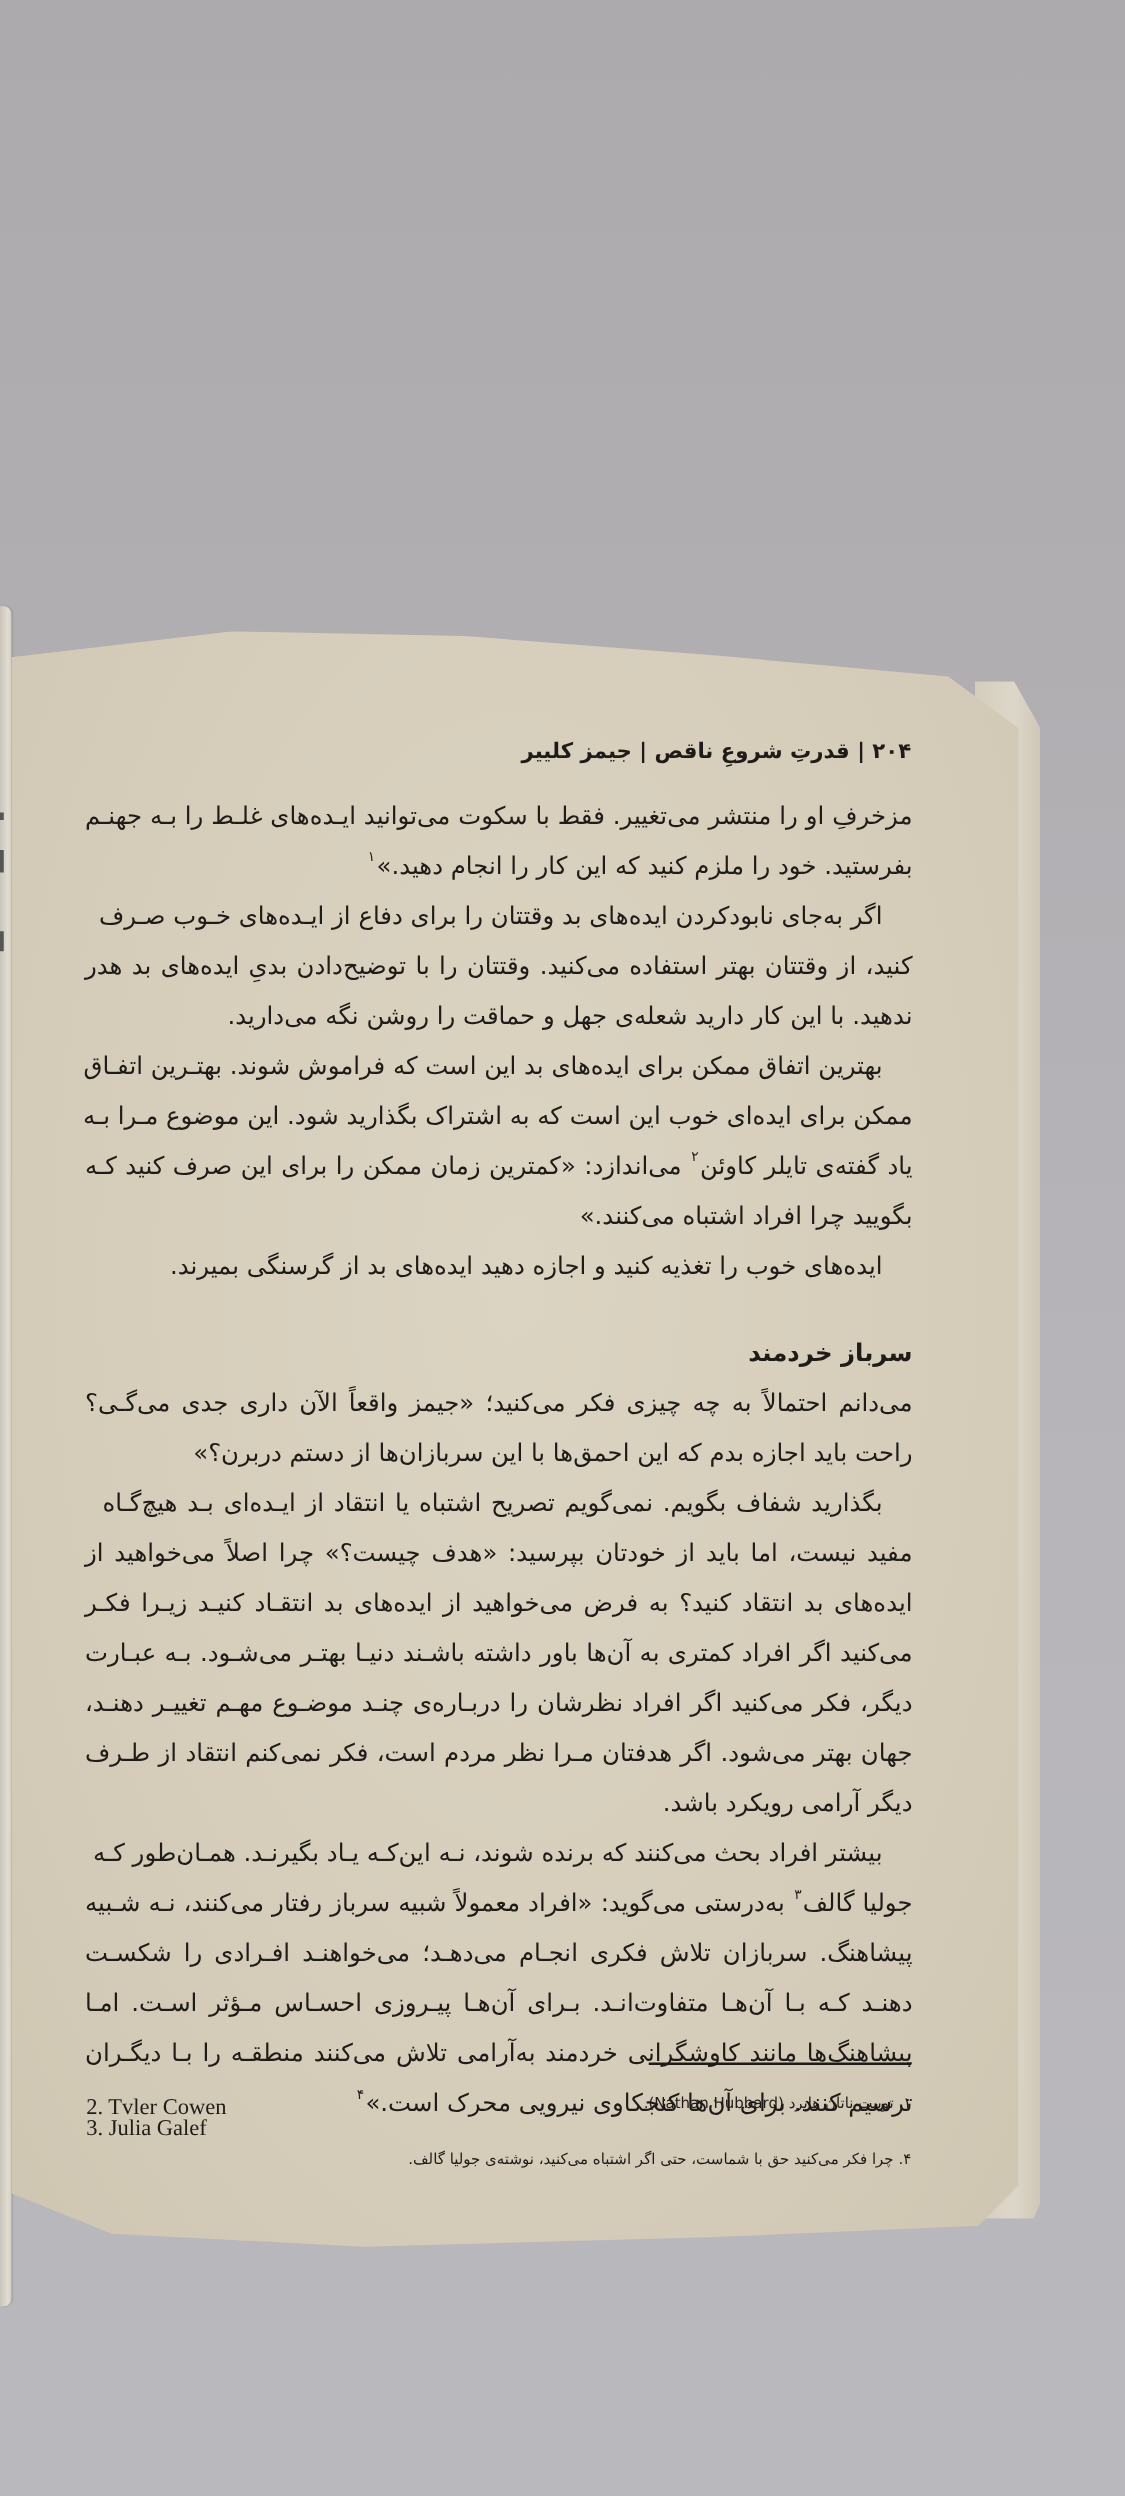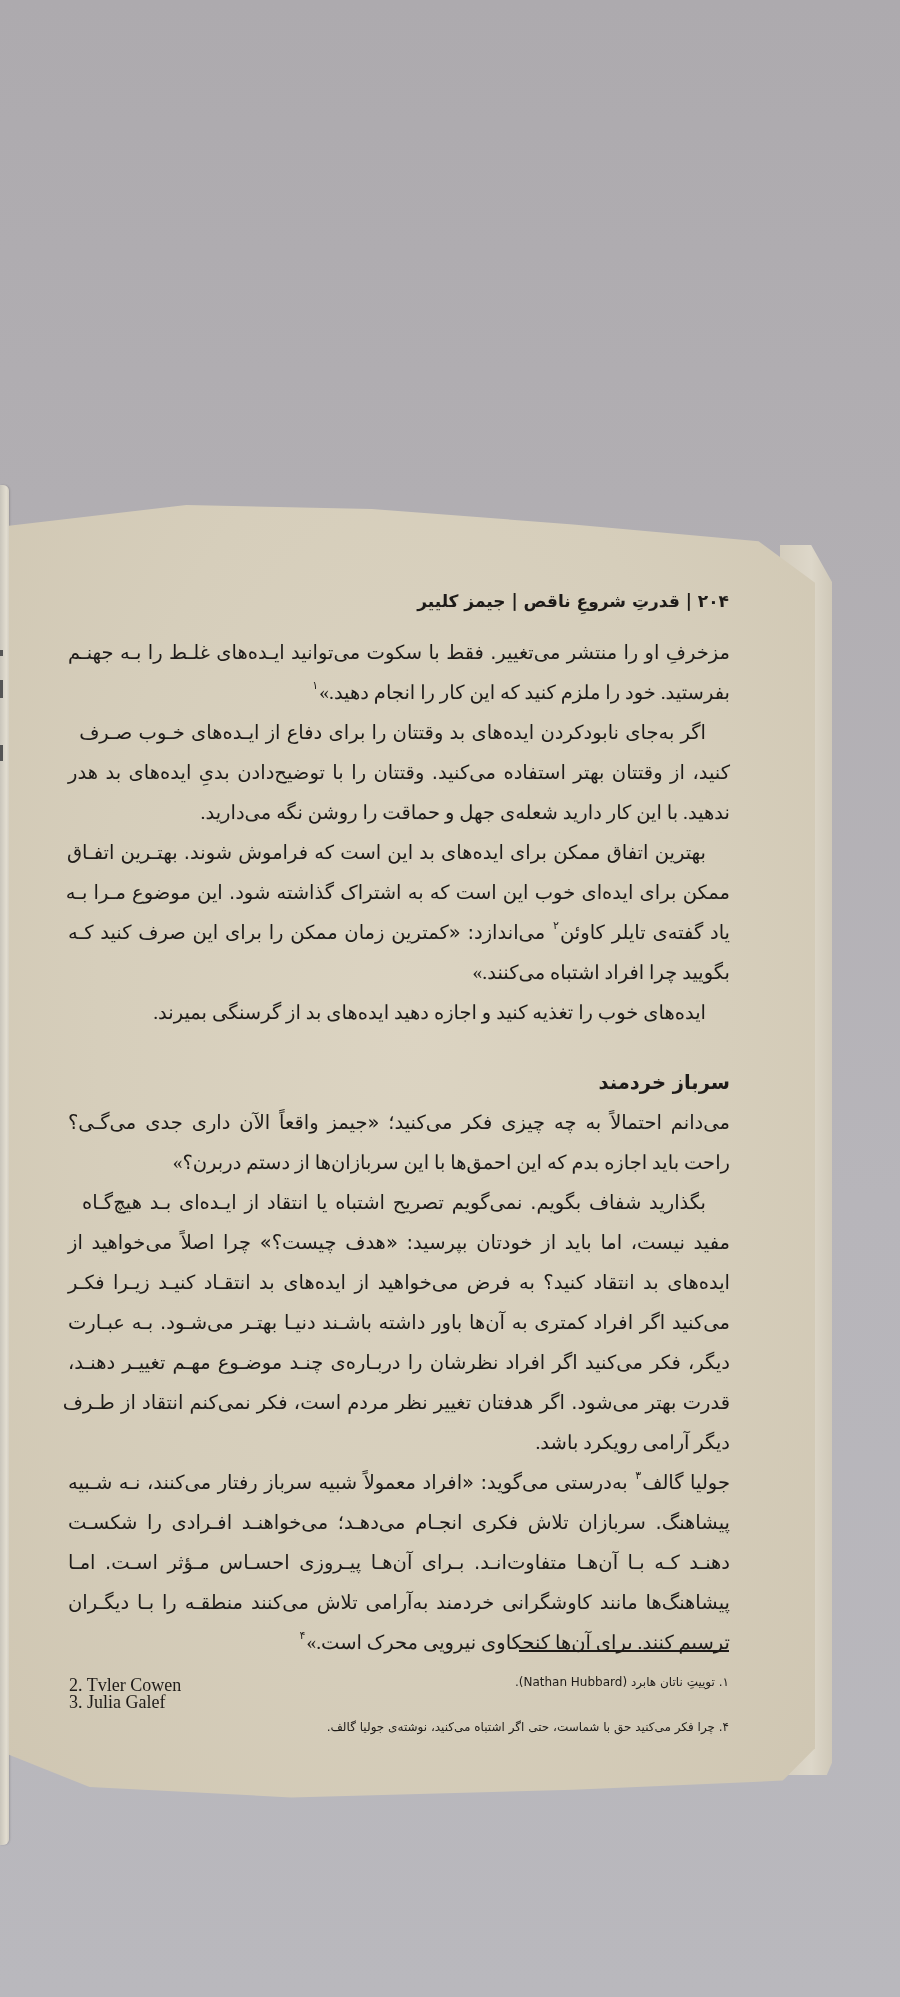--- a/index.html
+++ b/index.html
@@ -71,21 +71,20 @@
   }
   .line {
     display: block;
     height: 40px;
     white-space: nowrap;
     text-align: justify;
     text-align-last: justify;
   }
   .line.last {
     text-align-last: right;
-    font-family: Liberation Serif, serif;
   }
   .line.indent {
     padding-right: 24px;
     margin-left: 14px;
   }
   .heading {
     display: block;
     height: 40px;
     font-weight: bold;
     margin-top: 30px;
@@ -138,35 +137,36 @@
 
   <div class="running-head">۲۰۴ | قدرتِ شروعِ ناقص | جیمز کلییر</div>
 
   <div class="body-text">
     <span class="line">مزخرفِ او را منتشر می‌تغییر. فقط با سکوت می‌توانید ایـده‌های غلـط را بـه جهنـم</span>
     <span class="line last"><span>بفرستید. خود را ملزم کنید که این کار را انجام دهید.»</span><sup class="fn">۱</sup></span>
     <span class="line indent">اگر به‌جای نابودکردن ایده‌های بد وقتتان را برای دفاع از ایـده‌های خـوب صـرف</span>
     <span class="line">کنید، از وقتتان بهتر استفاده می‌کنید. وقتتان را با توضیح‌دادن بدیِ ایده‌های بد هدر</span>
     <span class="line last">ندهید. با این کار دارید شعله‌ی جهل و حماقت را روشن نگه می‌دارید.</span>
     <span class="line indent">بهترین اتفاق ممکن برای ایده‌های بد این است که فراموش شوند. بهتـرین اتفـاق</span>
-    <span class="line">ممکن برای ایده‌ای خوب این است که به اشتراک گذاشته شود. این موضوع مـرا بـه</span>
+    <span class="line">ممکن برای ایده‌ای خوب این است که به اشتراک بگذارید شود. این موضوع مـرا بـه</span>
     <span class="line"><span>یاد گفته‌ی تایلر کاوئن</span><sup class="fn">۲</sup> <span>می‌اندازد: «کمترین زمان ممکن را برای این صرف کنید کـه</span></span>
     <span class="line last">بگویید چرا افراد اشتباه می‌کنند.»</span>
     <span class="line last indent">ایده‌های خوب را تغذیه کنید و اجازه دهید ایده‌های بد از گرسنگی بمیرند.</span>
 
     <span class="heading">سرباز خردمند</span>
     <span class="line">می‌دانم احتمالاً به چه چیزی فکر می‌کنید؛ «جیمز واقعاً الآن داری جدی می‌گـی؟</span>
     <span class="line last">راحت باید اجازه بدم که این احمق‌ها با این سربازان‌ها از دستم دربرن؟»</span>
     <span class="line indent">بگذارید شفاف بگویم. نمی‌گویم تصریح اشتباه یا انتقاد از ایـده‌ای بـد هیچ‌گـاه</span>
     <span class="line">مفید نیست، اما باید از خودتان بپرسید: «هدف چیست؟» چرا اصلاً می‌خواهید از</span>
     <span class="line">ایده‌های بد انتقاد کنید؟ به فرض می‌خواهید از ایده‌های بد انتقـاد کنیـد زیـرا فکـر</span>
     <span class="line">می‌کنید اگر افراد کمتری به آن‌ها باور داشته باشـند دنیـا بهتـر می‌شـود. بـه عبـارت</span>
     <span class="line">دیگر، فکر می‌کنید اگر افراد نظرشان را دربـاره‌ی چنـد موضـوع مهـم تغییـر دهنـد،</span>
-    <span class="line">قدرت بهتر می‌شود. اگر هدفتان تغییر نظر مردم است، فکر نمی‌کنم انتقاد از طـرف</span>
+    <span class="line">جهان بهتر می‌شود. اگر هدفتان مـرا نظر مردم است، فکر نمی‌کنم انتقاد از طـرف</span>
     <span class="line last">دیگر آرامی رویکرد باشد.</span>
+    <span class="line indent">بیشتر افراد بحث می‌کنند که برنده شوند، نـه این‌کـه یـاد بگیرنـد. همـان‌طور کـه</span>
     <span class="line"><span>جولیا گالف</span><sup class="fn">۳</sup> <span>به‌درستی می‌گوید: «افراد معمولاً شبیه سرباز رفتار می‌کنند، نـه شـبیه</span></span>
     <span class="line">پیشاهنگ. سربازان تلاش فکری انجـام می‌دهـد؛ می‌خواهنـد افـرادی را شکسـت</span>
     <span class="line">دهنـد کـه بـا آن‌هـا متفاوت‌انـد. بـرای آن‌هـا پیـروزی احسـاس مـؤثر اسـت. امـا</span>
     <span class="line">پیشاهنگ‌ها مانند کاوشگرانی خردمند به‌آرامی تلاش می‌کنند منطقـه را بـا دیگـران</span>
     <span class="line last"><span>ترسیم کنند. برای آن‌ها کنجکاوی نیرویی محرک است.»</span><sup class="fn">۴</sup></span>
   </div>
 
   <div class="rule"></div>
 
   <div class="footnote fn1">۱. توییتِ ناتان هابرد (Nathan Hubbard).</div>

